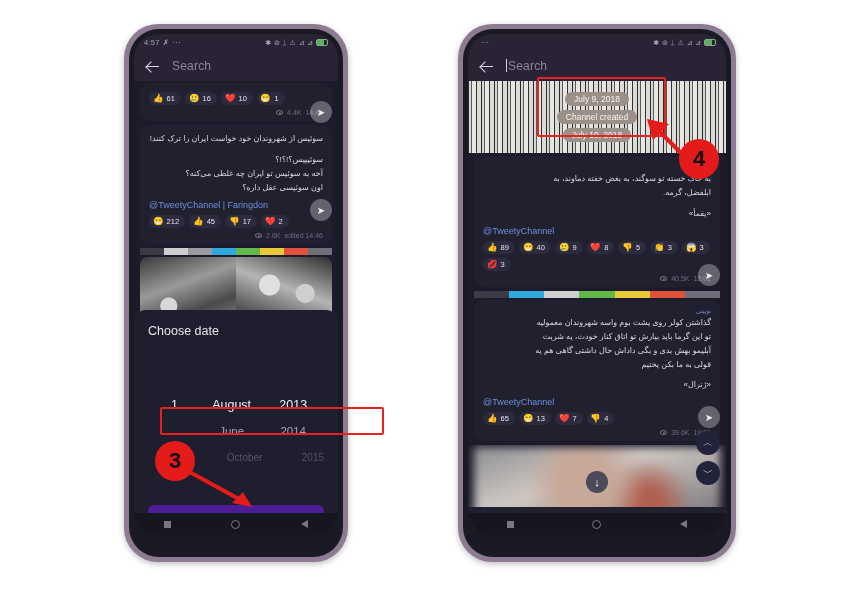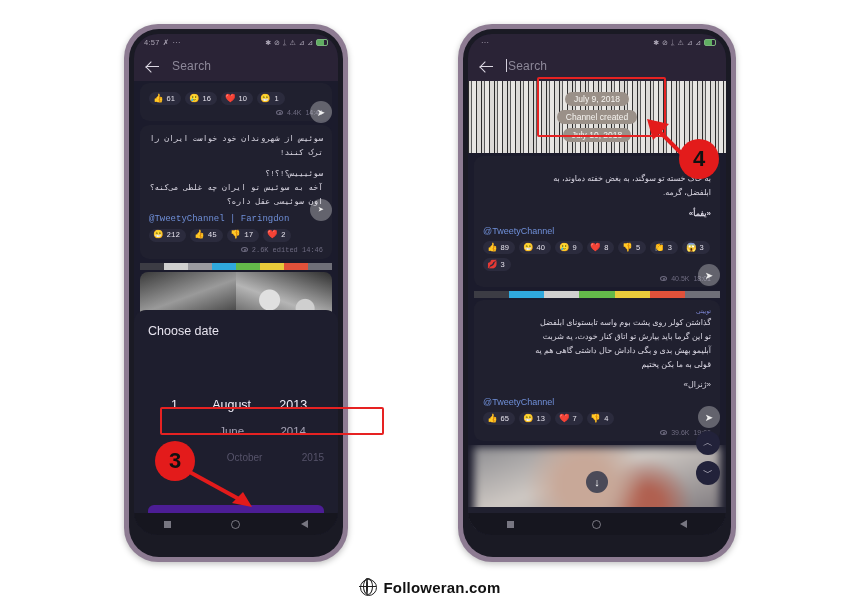--- a/index.html
+++ b/index.html
@@ -214,21 +214,21 @@
               </div>
               <div class="meta">
                 <span class="eye"></span>
                 <span>4.4K</span>
                 <span>14:44</span>
               </div>
             </div>
             <div class="fwd" style="top:18px;">➤</div>
           </div>
 
-          <div style="position:relative;padding:0 6px;font-family:Liberation Mono, monospace;">
+          <div style="position:relative;padding:0 6px;">
             <div class="bubble">
               <div class="rtl">سوئیس از شهروندان خود خواست ایران را ترک کنند!</div>
               <div class="rtl" style="margin-top:7px;">سوئیییس؟!؟!؟</div>
               <div class="rtl">آخه به سوئیس تو ایران چه غلطی می‌کنه؟</div>
               <div class="rtl">اون سوئیسی عقل داره؟</div>
               <div class="handle">@TweetyChannel | Faringdon</div>
               <div class="reacts">
                 <div class="react">
                   <span class="em">😁</span>
                   <span>212</span>
@@ -337,21 +337,21 @@
             <div class="chip">July 9, 2018</div>
             <div class="chip">Channel created</div>
             <div class="chip">July 10, 2018</div>
           </div>
 
           <div style="position:relative;padding:0 6px;">
             <div class="bubble" style="margin-top:3px;">
               <div class="chanlabel">توییتی</div>
               <div class="rtl">به خاک خسته تو سوگند، به بغض خفته دماوند، به</div>
               <div class="rtl">ابلفضل، گرمه.</div>
-              <div class="rtl" style="margin-top:7px;font-weight:bold;">«یفمأ»</div>
+              <div class="rtl" style="margin-top:7px;">«یفمأ»</div>
               <div class="handle">@TweetyChannel</div>
               <div class="reacts">
                 <div class="react">
                   <span class="em">👍</span>
                   <span>89</span>
                 </div>
                 <div class="react">
                   <span class="em">😁</span>
                   <span>40</span>
                 </div>
@@ -397,21 +397,21 @@
                 <i style="background:#63b84a"></i>
               <i style="background:#e8c93a"></i>
                 <i style="background:#e0513a"></i>
               <i style="background:#6f6f78"></i>
             </div>
           </div>
 
           <div style="position:relative;padding:0 6px;">
             <div class="bubble" style="margin-top:2px;">
               <div class="chanlabel">توییتی</div>
-              <div class="rtl">گذاشتن کولر روی پشت بوم واسه تابستونای ابلفضل</div>
+              <div class="rtl">گذاشتن کولر روی پشت بوم واسه شهروندان معمولیه</div>
               <div class="rtl">تو این گرما باید بیارش تو اتاق کنار خودت، یه شربت</div>
               <div class="rtl">آبلیمو بهش بدی و بگی داداش حال داشتی گاهی هم یه</div>
               <div class="rtl">قولی به ما بکن پختیم</div>
               <div class="rtl" style="margin-top:6px;">«ژنرال»</div>
               <div class="handle">@TweetyChannel</div>
               <div class="reacts">
                 <div class="react">
                   <span class="em">👍</span>
                   <span>65</span>
                 </div>
@@ -473,20 +473,14 @@
     <path d="M647 119 L669 124 L653 140 Z" fill="#e31b1b"></path>
   </svg>
 
   <div class="anno-circle" style="left:155px; top:441px;">
     <span>3</span>
   </div>
   <div class="anno-circle" style="left:679px; top:139px;">
     <span>4</span>
   </div>
 
-  <div class="footer">
-    <div class="globe">
-        <span></span>
-      </div>
-    <div class="site">Followeran.com</div>
-  </div>
 
 </div>
 
 </body></html>

